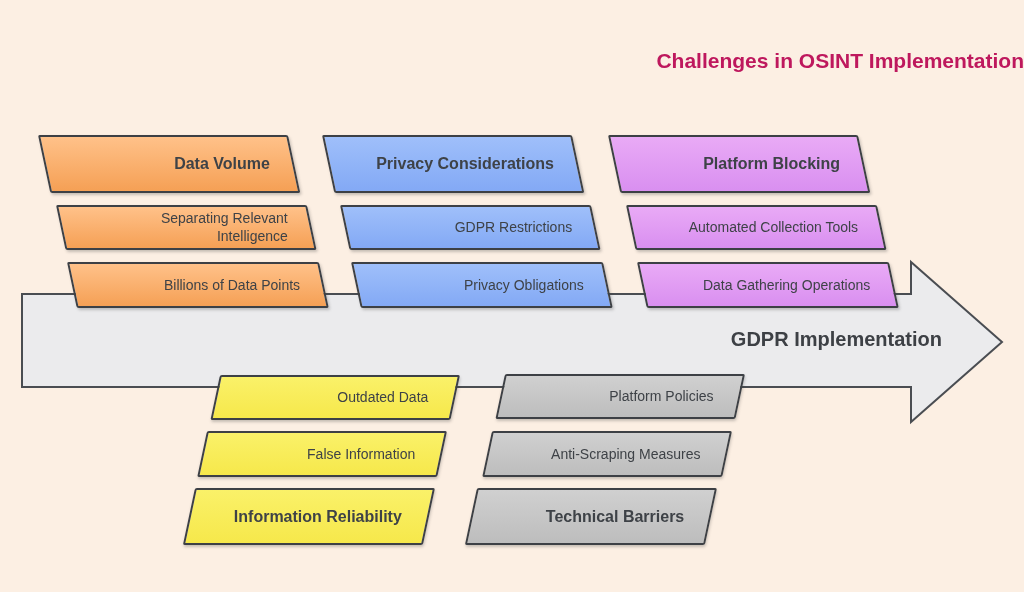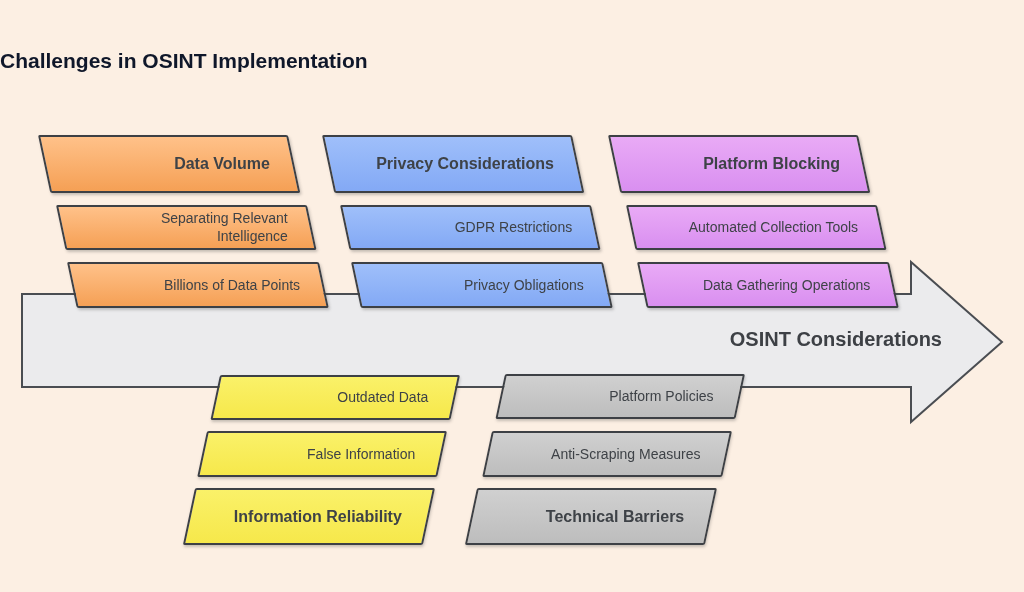--- a/index.html
+++ b/index.html
@@ -5,22 +5,22 @@
   html,body { margin:0; padding:0; }
   body { font-family: "Liberation Sans", sans-serif; }
   .canvas {
     position: relative;
     width: 1024px; height: 592px;
     background: #fcefe3;
     overflow: hidden;
   }
   .title {
     position: absolute; left: 0; top: 49px; width: 100%;
-    text-align: left;
-    font-size: 21px; font-weight: bold; color: #0f172a;
+    text-align: right;
+    font-size: 21px; font-weight: bold; color: #be185d;
     z-index: 3;
   }
   .arrow-svg { position:absolute; left:0; top:0; z-index:1; }
   .arrow-label {
     position: absolute; right: 82px; top: 328px;
     font-size: 20px; font-weight: bold; color: #3d4045;
     z-index: 1;
   }
   .shape {
     position: absolute;
@@ -50,21 +50,21 @@
 </head>
 <body>
 
 <div class="canvas">
 
   <div class="title">Challenges in OSINT Implementation</div>
 
   <svg class="arrow-svg" width="1024" height="592" viewBox="0 0 1024 592">
     <polygon points="22,294 911,294 911,262 1002,342 911,422 911,387 22,387" fill="#ebebed" stroke="#4a4d52" stroke-width="2" stroke-linejoin="miter"></polygon>
   </svg>
-  <div class="arrow-label">OSINT Considerations</div>
+  <div class="arrow-label">GDPR Implementation</div>
 
   <div class="shape orange skew-top hdr" style="left:38px; top:135px; width:250px; height:58px;">
     <span>Data Volume</span>
   </div>
   <div class="shape orange skew-top itm" style="left:56px; top:205px; width:251px; height:45px;">
     <span>Separating Relevant Intelligence</span>
   </div>
   <div class="shape orange skew-top itm" style="left:67px; top:262px; width:252px; height:46px;">
     <span>Billions of Data Points</span>
   </div>

